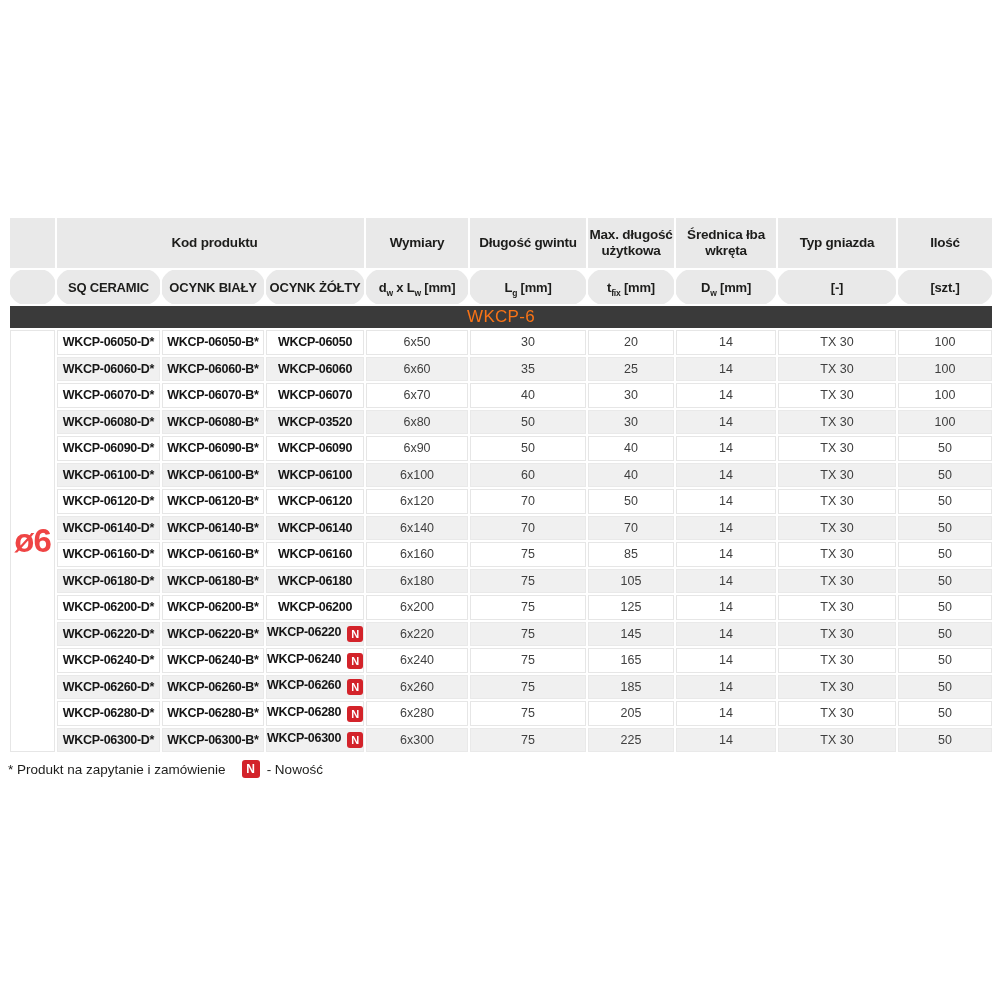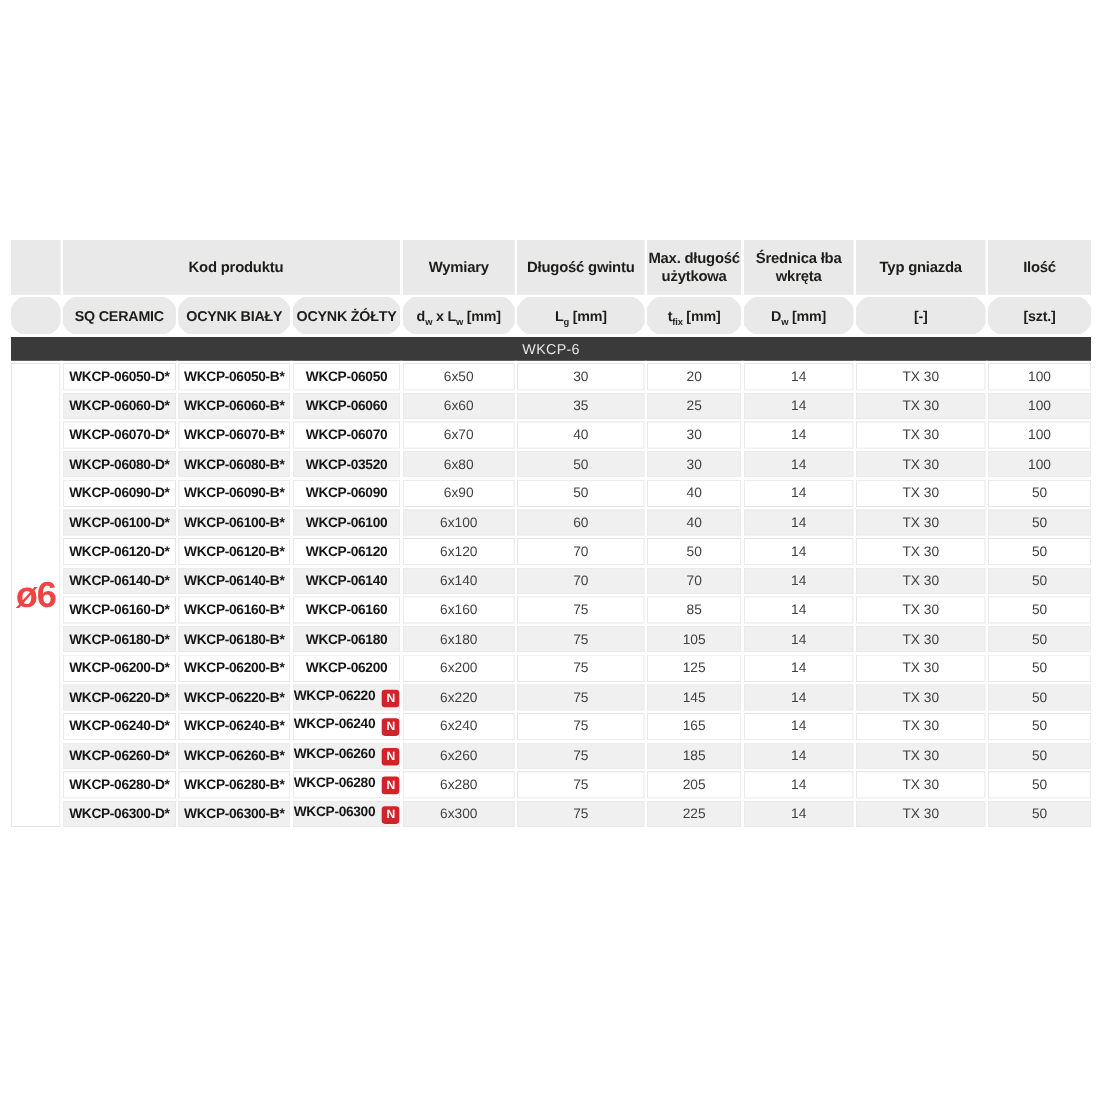--- a/index.html
+++ b/index.html
@@ -31,23 +31,23 @@
     color: #1d1d1b;
     text-align: center;
     letter-spacing: -0.2px;
   }
   tr.h1 th { height: 52px; white-space: normal; line-height: 1.15; }
   tr.h2 th { height: 36px; font-size: 13px; border-radius: 17px; }
   th.left { text-align: center; padding-left: 9px; }
 
   tr.band th {
     background: #3a3a3a;
-    color: #e5e5e5;
+    color: #f97316;
     font-weight: normal;
-    font-size: 13px;
+    font-size: 17px;
     height: 24px;
     letter-spacing: 0.3px;
   }
 
   tbody td {
     height: 26.5px;
     text-align: center;
     font-size: 12.5px;
     color: #3f3f3f;
     box-shadow: inset 0 0 0 1px #e6e6e6;
@@ -318,13 +318,18 @@
             <td class="num">75</td>
             <td class="num">225</td>
             <td class="num">14</td>
             <td class="num">TX 30</td>
             <td class="num">50</td>
           </tr>
         </tbody>
     </table>
   </div>
 
+  <div class="footer">
+    <span>* Produkt na zapytanie i zamówienie</span>
+    <span class="nbadge">N</span>
+    <span>- Nowość</span>
+  </div>
 </div>
 
 </body></html>

